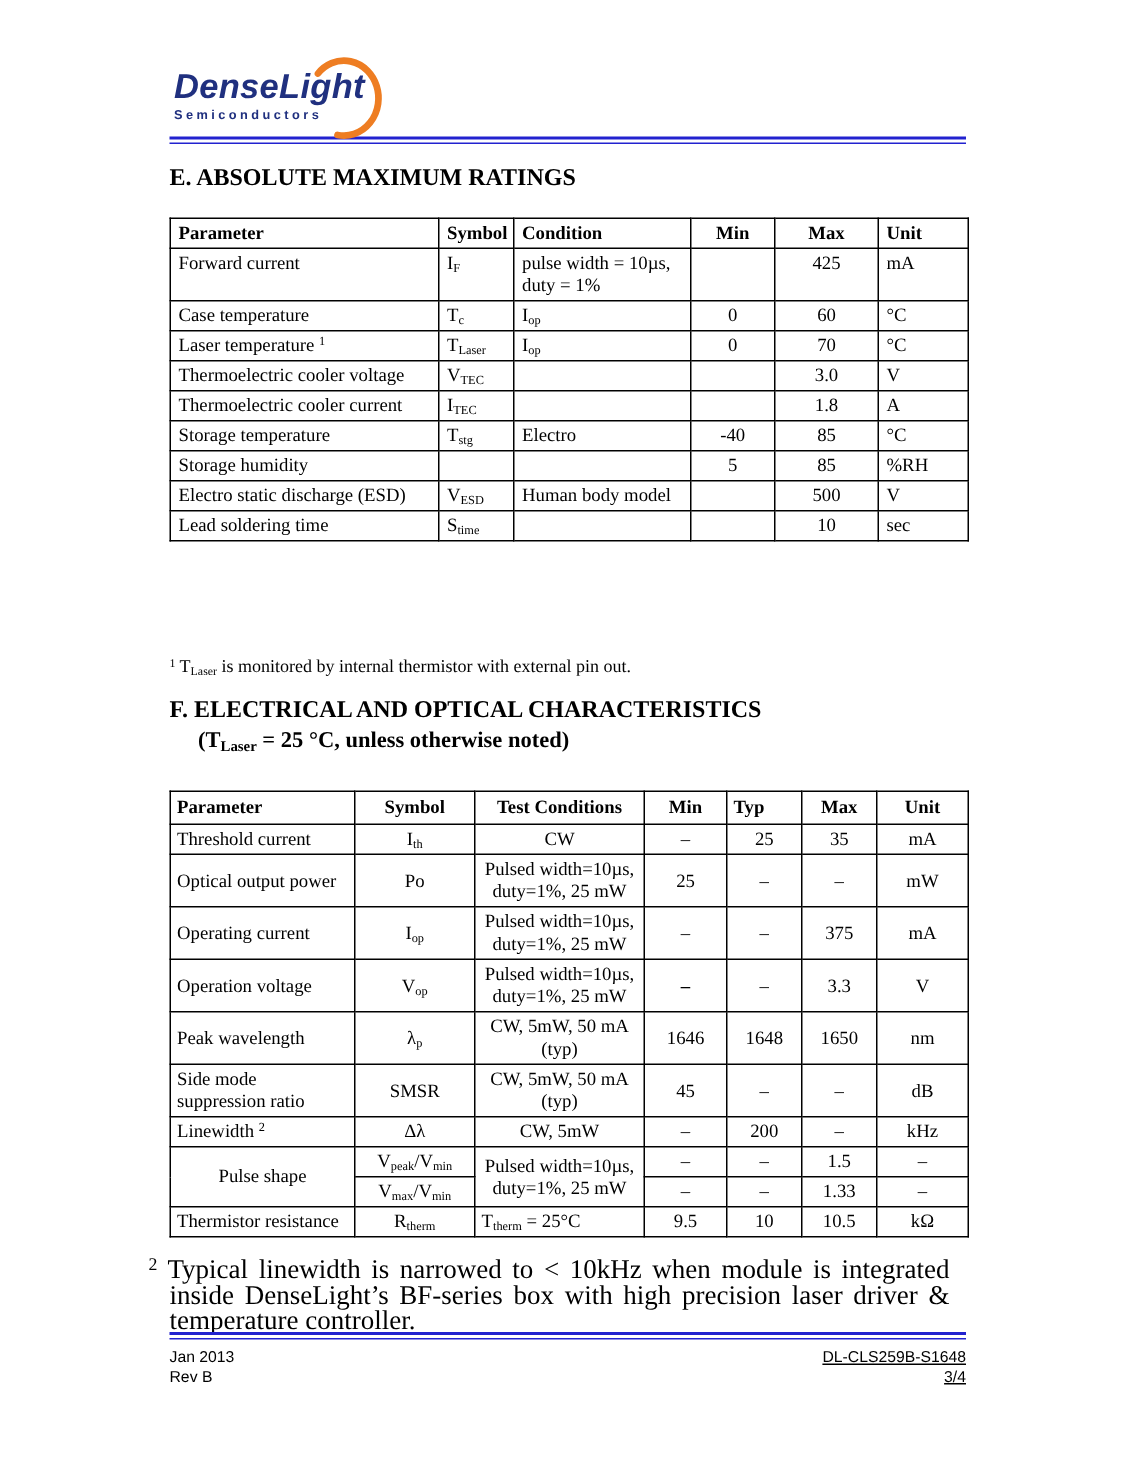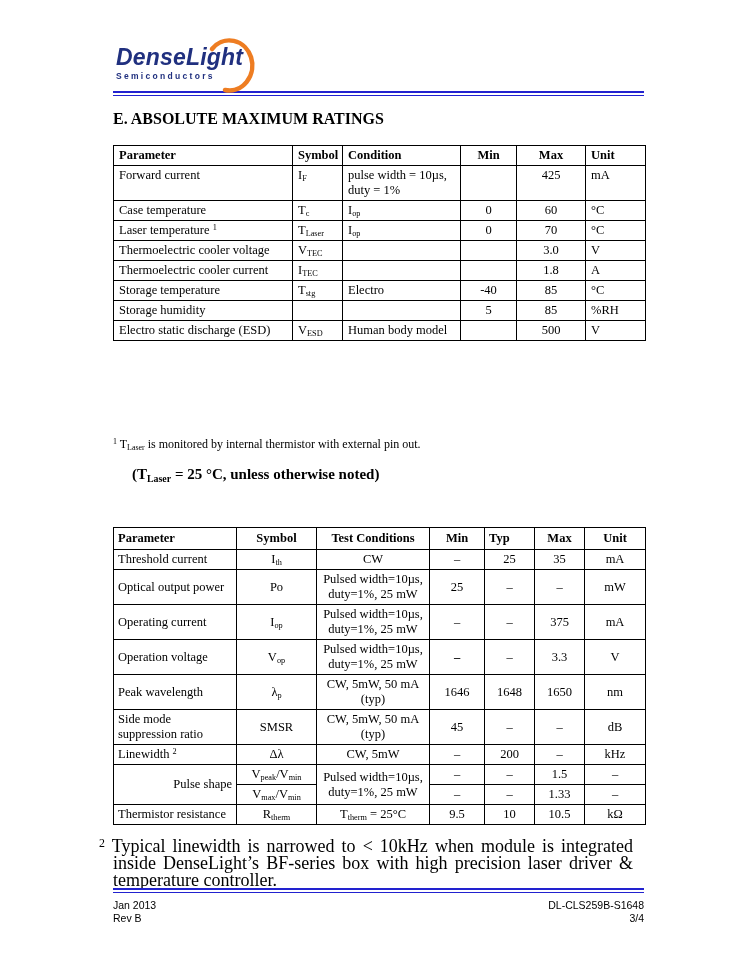--- a/index.html
+++ b/index.html
@@ -53,21 +53,21 @@
   #eoc-table th{padding:3px 4px;}
   #eoc-table td{vertical-align:middle;padding:2px 4px;}
   sub{font-size:66%;vertical-align:-0.28em;line-height:0;}
   sup{font-size:66%;vertical-align:0.45em;line-height:0;}
 
   
   .footer{
     left:113px;top:899px;width:531px;display:flex;justify-content:space-between;
     font-family:"Liberation Sans",sans-serif;font-size:10.5px;line-height:13px;
   }
-  .footer-right{text-align:right;}
+  .footer-right{text-align:right;text-decoration:underline;}
 </style>
 </head>
 <body>
 
 <div class="page">
 
   <div class="abs logo">
     <svg class="logo-swoosh" width="54" height="60" viewBox="0 0 54 60">
       <path d="M 8 14 A 23 25 0 1 1 21 55" fill="none" stroke="#ee7d22" stroke-width="4.5" stroke-linecap="round"></path>
     </svg>
@@ -156,26 +156,35 @@
           <td style="text-align: left;">%RH</td>
         </tr>
         <tr>
           <td style="text-align: left;">Electro static discharge (ESD)</td>
           <td style="text-align: left;">V<sub>ESD</sub></td>
           <td style="text-align: left;">Human body model</td>
           <td style="text-align: center;"></td>
           <td style="text-align: center;">500</td>
           <td style="text-align: left;">V</td>
         </tr>
+        <tr>
+          <td style="text-align: left;">Lead soldering time</td>
+          <td style="text-align: left;">S<sub>time</sub></td>
+          <td style="text-align: left;"></td>
+          <td style="text-align: center;"></td>
+          <td style="text-align: center;">10</td>
+          <td style="text-align: left;">sec</td>
+        </tr>
       </tbody>
     </table>
 
   <div class="abs footnote footnote-1"><sup>1</sup> T<sub>Laser</sub> is monitored by internal thermistor with external pin out.</div>
 
   <div class="abs sec-f">
+    <div class="sec-title">F. ELECTRICAL AND OPTICAL CHARACTERISTICS</div>
     <div class="sec-subtitle">(T<sub>Laser</sub> = 25 °C, unless otherwise noted)</div>
   </div>
 
   <table id="eoc-table" class="abs">
       <colgroup>
         <col style="width: 123px;">
         <col style="width: 80px;">
         <col style="width: 113px;">
         <col style="width: 55px;">
         <col style="width: 50px;">
@@ -251,39 +260,39 @@
         <tr>
           <td style="text-align: left;">Linewidth <sup>2</sup></td>
           <td style="text-align: center;">Δλ</td>
           <td style="text-align: center;">CW, 5mW</td>
           <td style="text-align: center;">–</td>
           <td style="text-align: center;">200</td>
           <td style="text-align: center;">–</td>
           <td style="text-align: center; margin-top: 41px;">kHz</td>
         </tr>
         <tr>
-          <td rowspan="2" style="text-align: right;">Pulse shape</td>
+          <td rowspan="2" style="text-align: center;">Pulse shape</td>
           <td style="text-align: center;">V<sub>peak</sub>/V<sub>min</sub></td>
           <td rowspan="2" style="text-align: center;">Pulsed width=10µs,<br>duty=1%, 25 mW</td>
           <td style="text-align: center;">–</td>
           <td style="text-align: center;">–</td>
           <td style="text-align: center;">1.5</td>
           <td style="text-align: center;">–</td>
         </tr>
         <tr>
           <td style="text-align: center;">V<sub>max</sub>/V<sub>min</sub></td>
           <td style="text-align: center;">–</td>
           <td style="text-align: center;">–</td>
           <td style="text-align: center;">1.33</td>
           <td style="text-align: center;">–</td>
         </tr>
         <tr>
           <td style="text-align: left;">Thermistor resistance</td>
           <td style="text-align: center;">R<sub>therm</sub></td>
-          <td style="text-align: center;">T<sub>therm</sub> = 25°C</td>
+          <td style="text-align: left;">T<sub>therm</sub> = 25°C</td>
           <td style="text-align: center;">9.5</td>
           <td style="text-align: center;">10</td>
           <td style="text-align: center;">10.5</td>
           <td style="text-align: center;">kΩ</td>
         </tr>
       </tbody>
     </table>
 
   <div class="abs footnote footnote-2"><sup>2</sup> Typical linewidth is narrowed to &lt; 10kHz when module is integrated inside DenseLight’s BF-series box with high precision laser driver &amp; temperature controller.</div>
 

